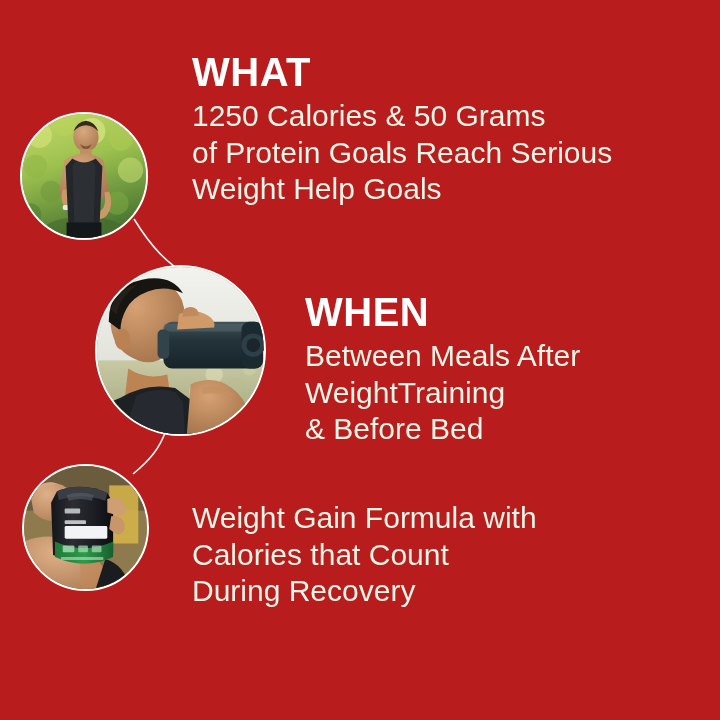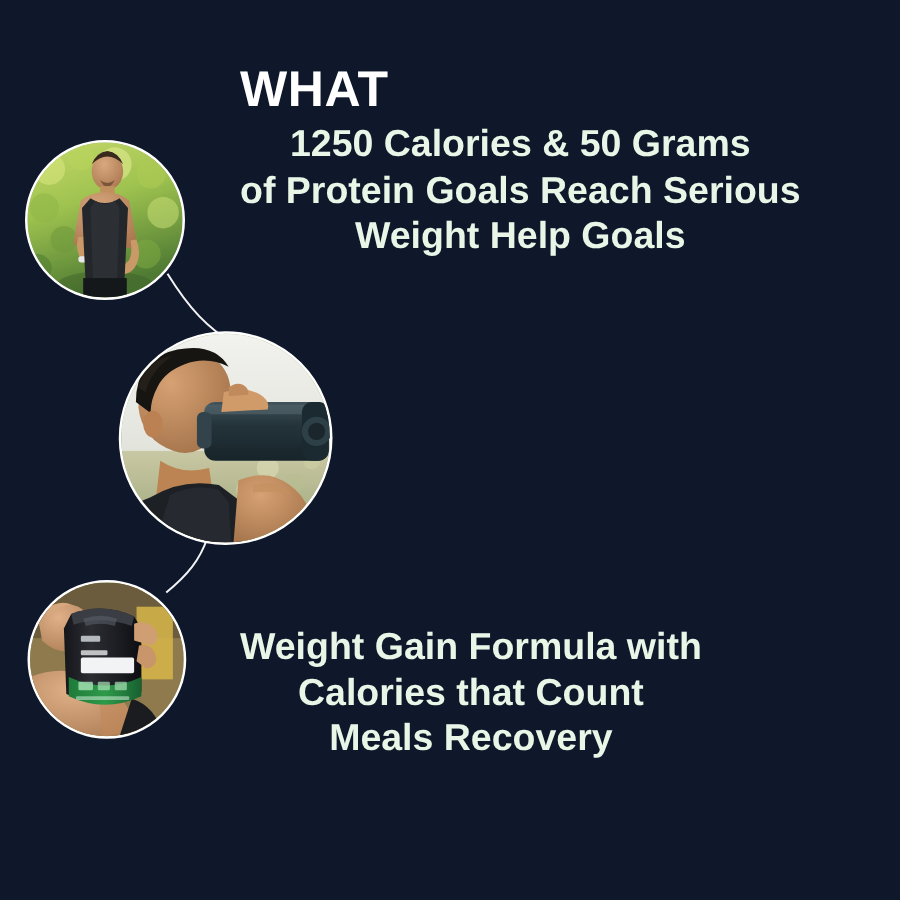--- a/index.html
+++ b/index.html
@@ -9,21 +9,21 @@
   body {
     width: 720px;
     height: 720px;
     overflow: hidden;
     font-family: "Liberation Sans", sans-serif;
   }
   #poster {
     position: relative;
     width: 720px;
     height: 720px;
-    background: #0f172a;
+    background: #b91c1c;
     overflow: hidden;
   }
 
   
   .connectors {
     position: absolute;
     left: 0; top: 0;
     width: 720px; height: 720px;
     pointer-events: none;
   }
@@ -64,26 +64,25 @@
   .heading {
     font-size: 40px;
     font-weight: bold;
     letter-spacing: 0.5px;
     line-height: 1.0;
     color: #ffffff;
     margin: 0 0 6px 0;
   }
   .body-line {
     font-size: 30px;
-    font-weight: 700;
+    font-weight: 400;
     line-height: 1.22;
     color: #e9f6e7;
     white-space: nowrap;
     margin: 0;
-    text-align: center;
   }
 
   #block-what { left: 192px; top: 52px; }
   #block-when { left: 305px; top: 292px; }
   #block-why  { left: 192px; top: 500px; }
 </style>
 </head>
 <body>
 
 <div id="poster">
@@ -265,20 +264,26 @@
     </svg>
   </div>
 
   <div id="block-what" class="text-block">
     <div class="heading">WHAT</div>
     <div class="body-line">1250 Calories &amp; 50 Grams</div>
     <div class="body-line">of Protein Goals Reach Serious</div>
     <div class="body-line">Weight Help Goals</div>
   </div>
 
+  <div id="block-when" class="text-block">
+    <div class="heading">WHEN</div>
+    <div class="body-line">Between Meals After</div>
+    <div class="body-line">WeightTraining</div>
+    <div class="body-line">&amp; Before Bed</div>
+  </div>
 
   <div id="block-why" class="text-block">
     <div class="body-line">Weight Gain Formula with</div>
     <div class="body-line">Calories that Count</div>
-    <div class="body-line">Meals Recovery</div>
+    <div class="body-line">During Recovery</div>
   </div>
 
 </div>
 
 </body></html>

